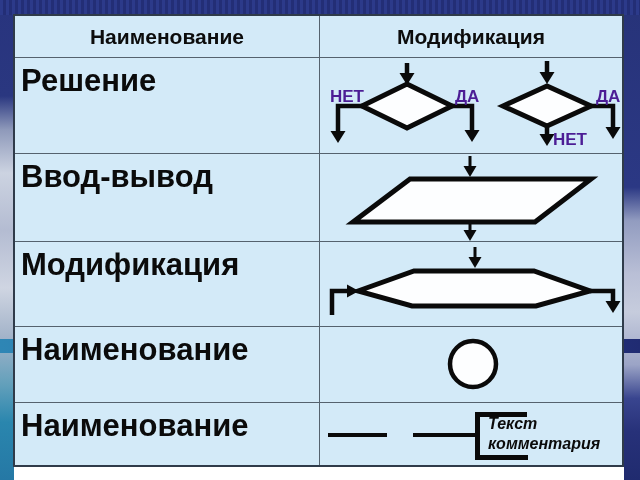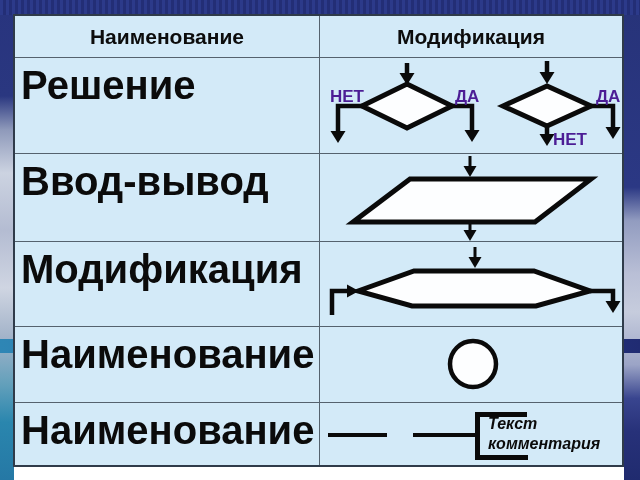--- a/index.html
+++ b/index.html
@@ -25,21 +25,21 @@
   .trow:last-child{border-bottom:none;flex:1;}
   .row-header{height:41px;}
   .row-decision{height:95px;}
   .row-io{height:87px;}
   .row-mod{height:84px;}
   .row-conn{height:75px;}
   .cell-name{width:305px;border-right:1px solid #55626e;position:relative;box-sizing:border-box;}
   .cell-sym{flex:1;position:relative;}
   .hdr-cell{display:flex;align-items:center;justify-content:center;
     font-weight:bold;font-size:21px;color:#0c0c0c;}
-  .rowlabel{font-weight:bold;font-size:40px;color:#0b0b0b;padding:5px 0 0 6px;white-space:nowrap;}
+  .rowlabel{font-weight:bold;font-size:31px;color:#0b0b0b;padding:5px 0 0 6px;white-space:nowrap;}
   .symsvg{position:absolute;left:0;top:0;display:block;}
   .minilabel{position:absolute;font-weight:bold;font-size:17px;color:#4c1d95;line-height:1;}
 
   
   .dash{position:absolute;height:4px;background:#0a0a0a;}
   .br-v{position:absolute;width:5px;background:#0a0a0a;}
   .br-h{position:absolute;height:5px;background:#0a0a0a;}
   .comment-text{position:absolute;font-weight:bold;font-size:16px;line-height:20px;color:#0b0b0b;}
 
   svg .shape{fill:#fdfeff;stroke:#0a0a0a;stroke-width:5;}

